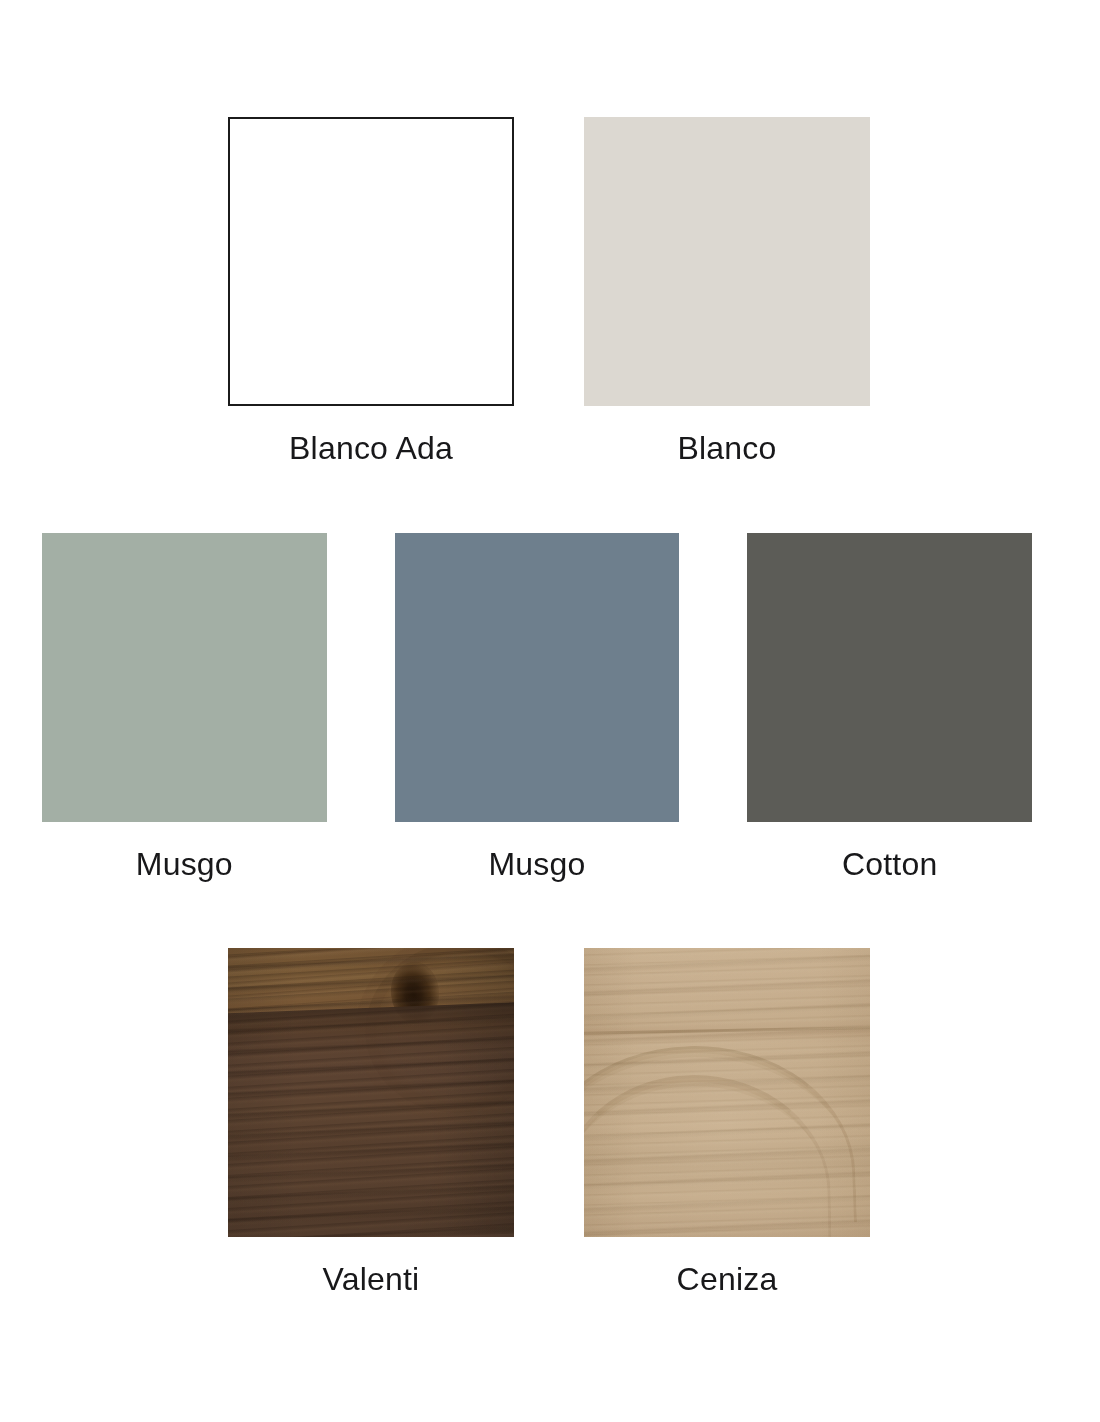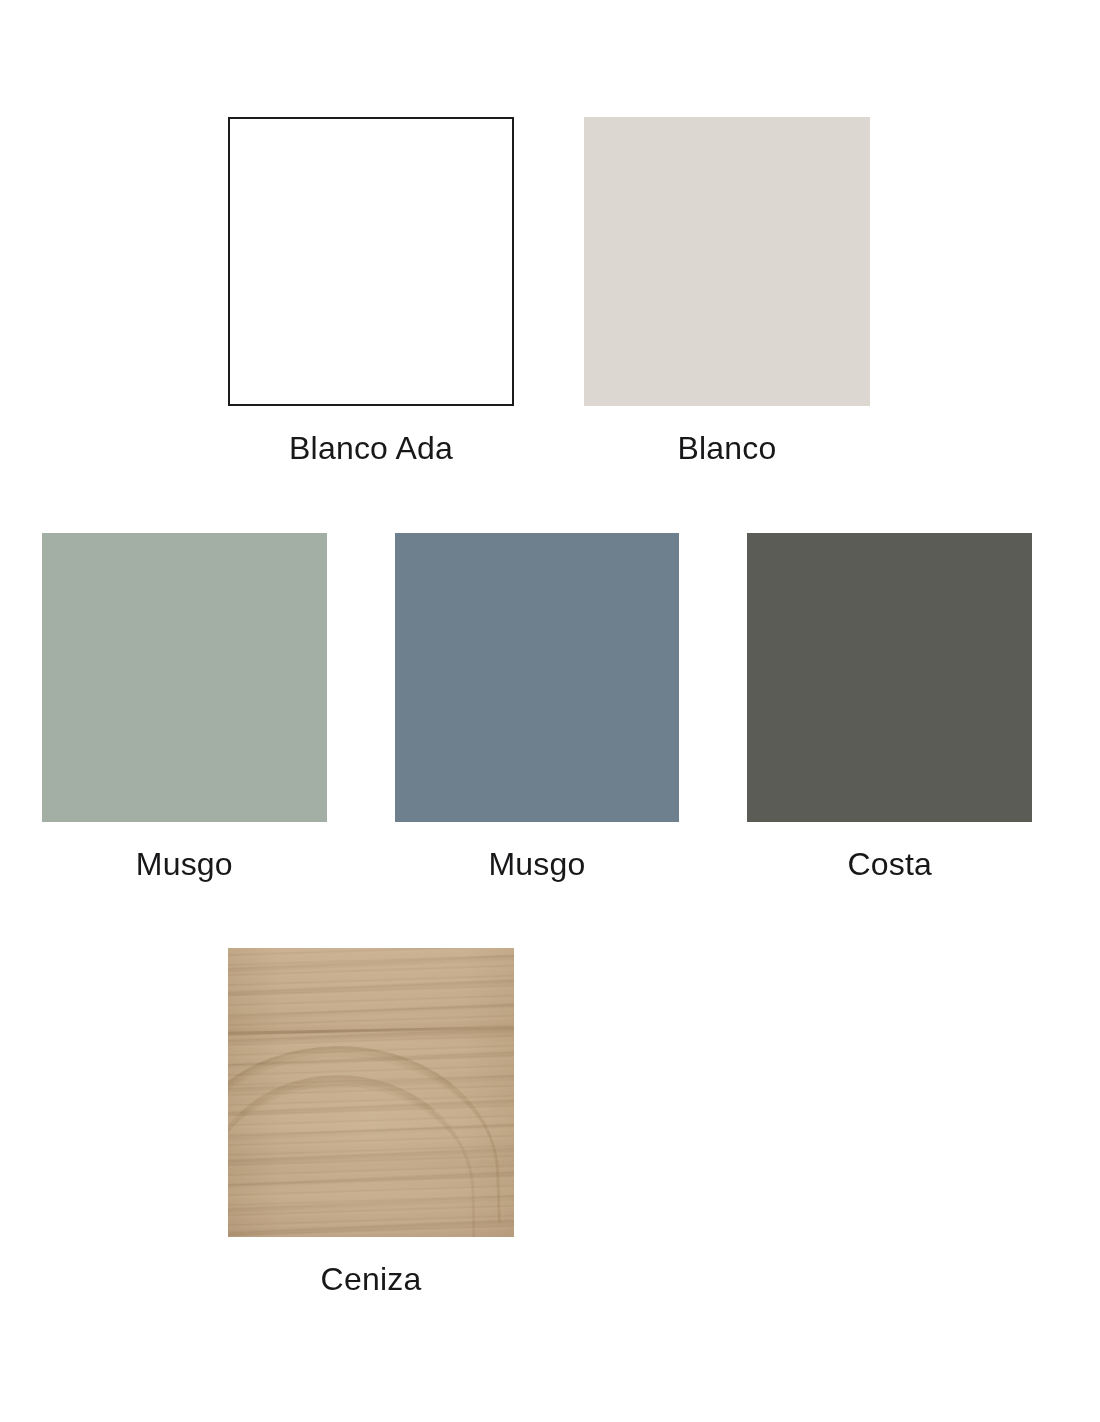--- a/index.html
+++ b/index.html
@@ -299,27 +299,39 @@
       <div class="swatch-label">Musgo</div>
     </div>
 
     <div class="swatch-cell">
       <div class="swatch-chip" style="background:#6e7f8d;"></div>
       <div class="swatch-label">Musgo</div>
     </div>
 
     <div class="swatch-cell">
       <div class="swatch-chip" style="background:#5c5c57;"></div>
-      <div class="swatch-label">Costa</div>
+      <div class="swatch-label">Cotton</div>
     </div>
 
   </div>
 
   <div class="swatch-row row-pair" style="top:948px;">
 
+    <div class="swatch-cell">
+      <div class="swatch-chip wood-valenti">
+        <div class="wood-base"></div>
+        <div class="wood-grain-light"></div>
+        <div class="wood-knot-ring"></div>
+        <div class="wood-knot"></div>
+        <div class="wood-split"></div>
+        <div class="wood-grain"></div>
+        <div class="wood-shade"></div>
+      </div>
+      <div class="swatch-label">Valenti</div>
+    </div>
 
     <div class="swatch-cell">
       <div class="swatch-chip wood-costa">
         <div class="wood-base"></div>
         <div class="wood-cathedral"></div>
         <div class="wood-cathedral inner"></div>
         <div class="wood-seam"></div>
         <div class="wood-grain"></div>
         <div class="wood-shade"></div>
       </div>

